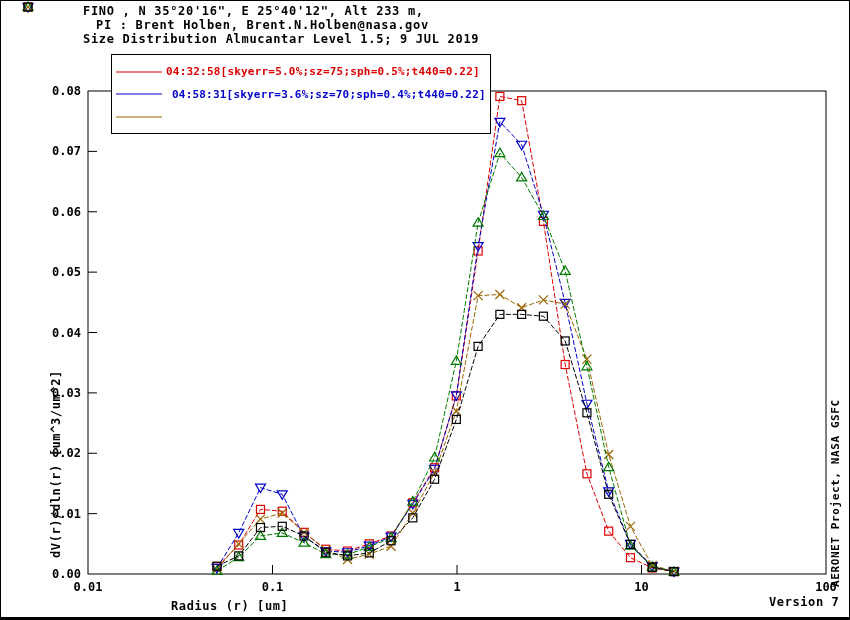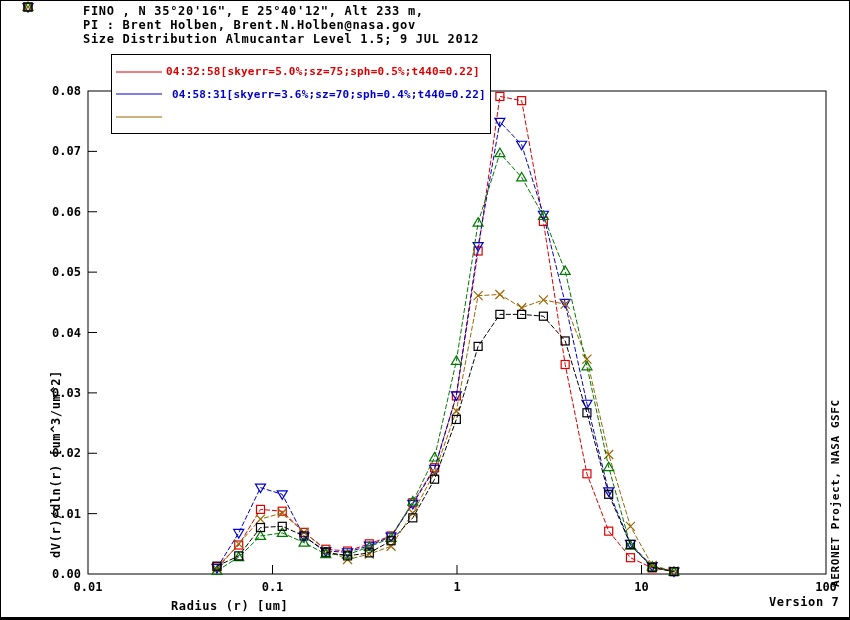--- a/index.html
+++ b/index.html
@@ -6,21 +6,21 @@
   #canvas{
     position:relative;width:848px;height:618px;background:#ffffff;
     border:1px solid #000;overflow:hidden;
     font-family:"DejaVu Sans Mono","Liberation Mono",monospace;
   }
   #canvas:after{content:"";position:absolute;left:0;right:0;bottom:0;height:2px;background:#000;}
   .hdr{
     position:absolute;left:82px;font-weight:bold;font-size:12px;line-height:14px;
     letter-spacing:0.7px;color:#000;white-space:pre;
   }
-  #hdr1{top:3px;} #hdr2{top:17px;} #hdr3{top:31px;}
+  #hdr1{top:3px;} #hdr2{top:17px;margin-left:13px;} #hdr3{top:31px;}
   #legend{
     position:absolute;left:110px;top:53px;width:380px;height:80px;
     background:#fff;border:1px solid #000;box-sizing:border-box;
     display:flex;flex-direction:column;justify-content:space-evenly;z-index:5;
   }
   .lrow{display:flex;align-items:center;height:12px;}
   .lrow svg{flex:0 0 54px;height:12px;}
   .lrow span{font-weight:bold;font-size:11px;letter-spacing:0.2px;white-space:pre;}
   #plot-svg{position:absolute;left:0;top:0;}
   .vtext{
@@ -33,21 +33,21 @@
   #xlabel{left:122px;top:598px;padding-left:48px;}
   #version{left:768px;top:594px;}
 </style>
 </head>
 <body>
 
 <div id="canvas">
 
   <div class="hdr" id="hdr1">FINO , N 35°20'16", E 25°40'12", Alt 233 m,</div>
   <div class="hdr" id="hdr2">PI : Brent Holben, Brent.N.Holben@nasa.gov</div>
-  <div class="hdr" id="hdr3">Size Distribution Almucantar Level 1.5; 9 JUL 2012</div>
+  <div class="hdr" id="hdr3">Size Distribution Almucantar Level 1.5; 9 JUL 2019</div>
 
   <svg id="plot-svg" width="848" height="618">
       <rect x="87" y="90" width="738" height="483" fill="none" stroke="#000" stroke-width="1"></rect>
       <text x="87" y="590" text-anchor="middle" fill="#000" font-size="12px" font-weight="bold">0.01</text>
       <line x1="271.5" y1="573" x2="271.5" y2="564" stroke="#000"></line>
       <text x="271.5" y="590" text-anchor="middle" fill="#000" font-size="12px" font-weight="bold">0.1</text>
       <line x1="456" y1="573" x2="456" y2="564" stroke="#000"></line>
       <text x="456" y="590" text-anchor="middle" fill="#000" font-size="12px" font-weight="bold">1</text>
       <line x1="640.5" y1="573" x2="640.5" y2="564" stroke="#000"></line>
       <text x="640.5" y="590" text-anchor="middle" fill="#000" font-size="12px" font-weight="bold">10</text>

